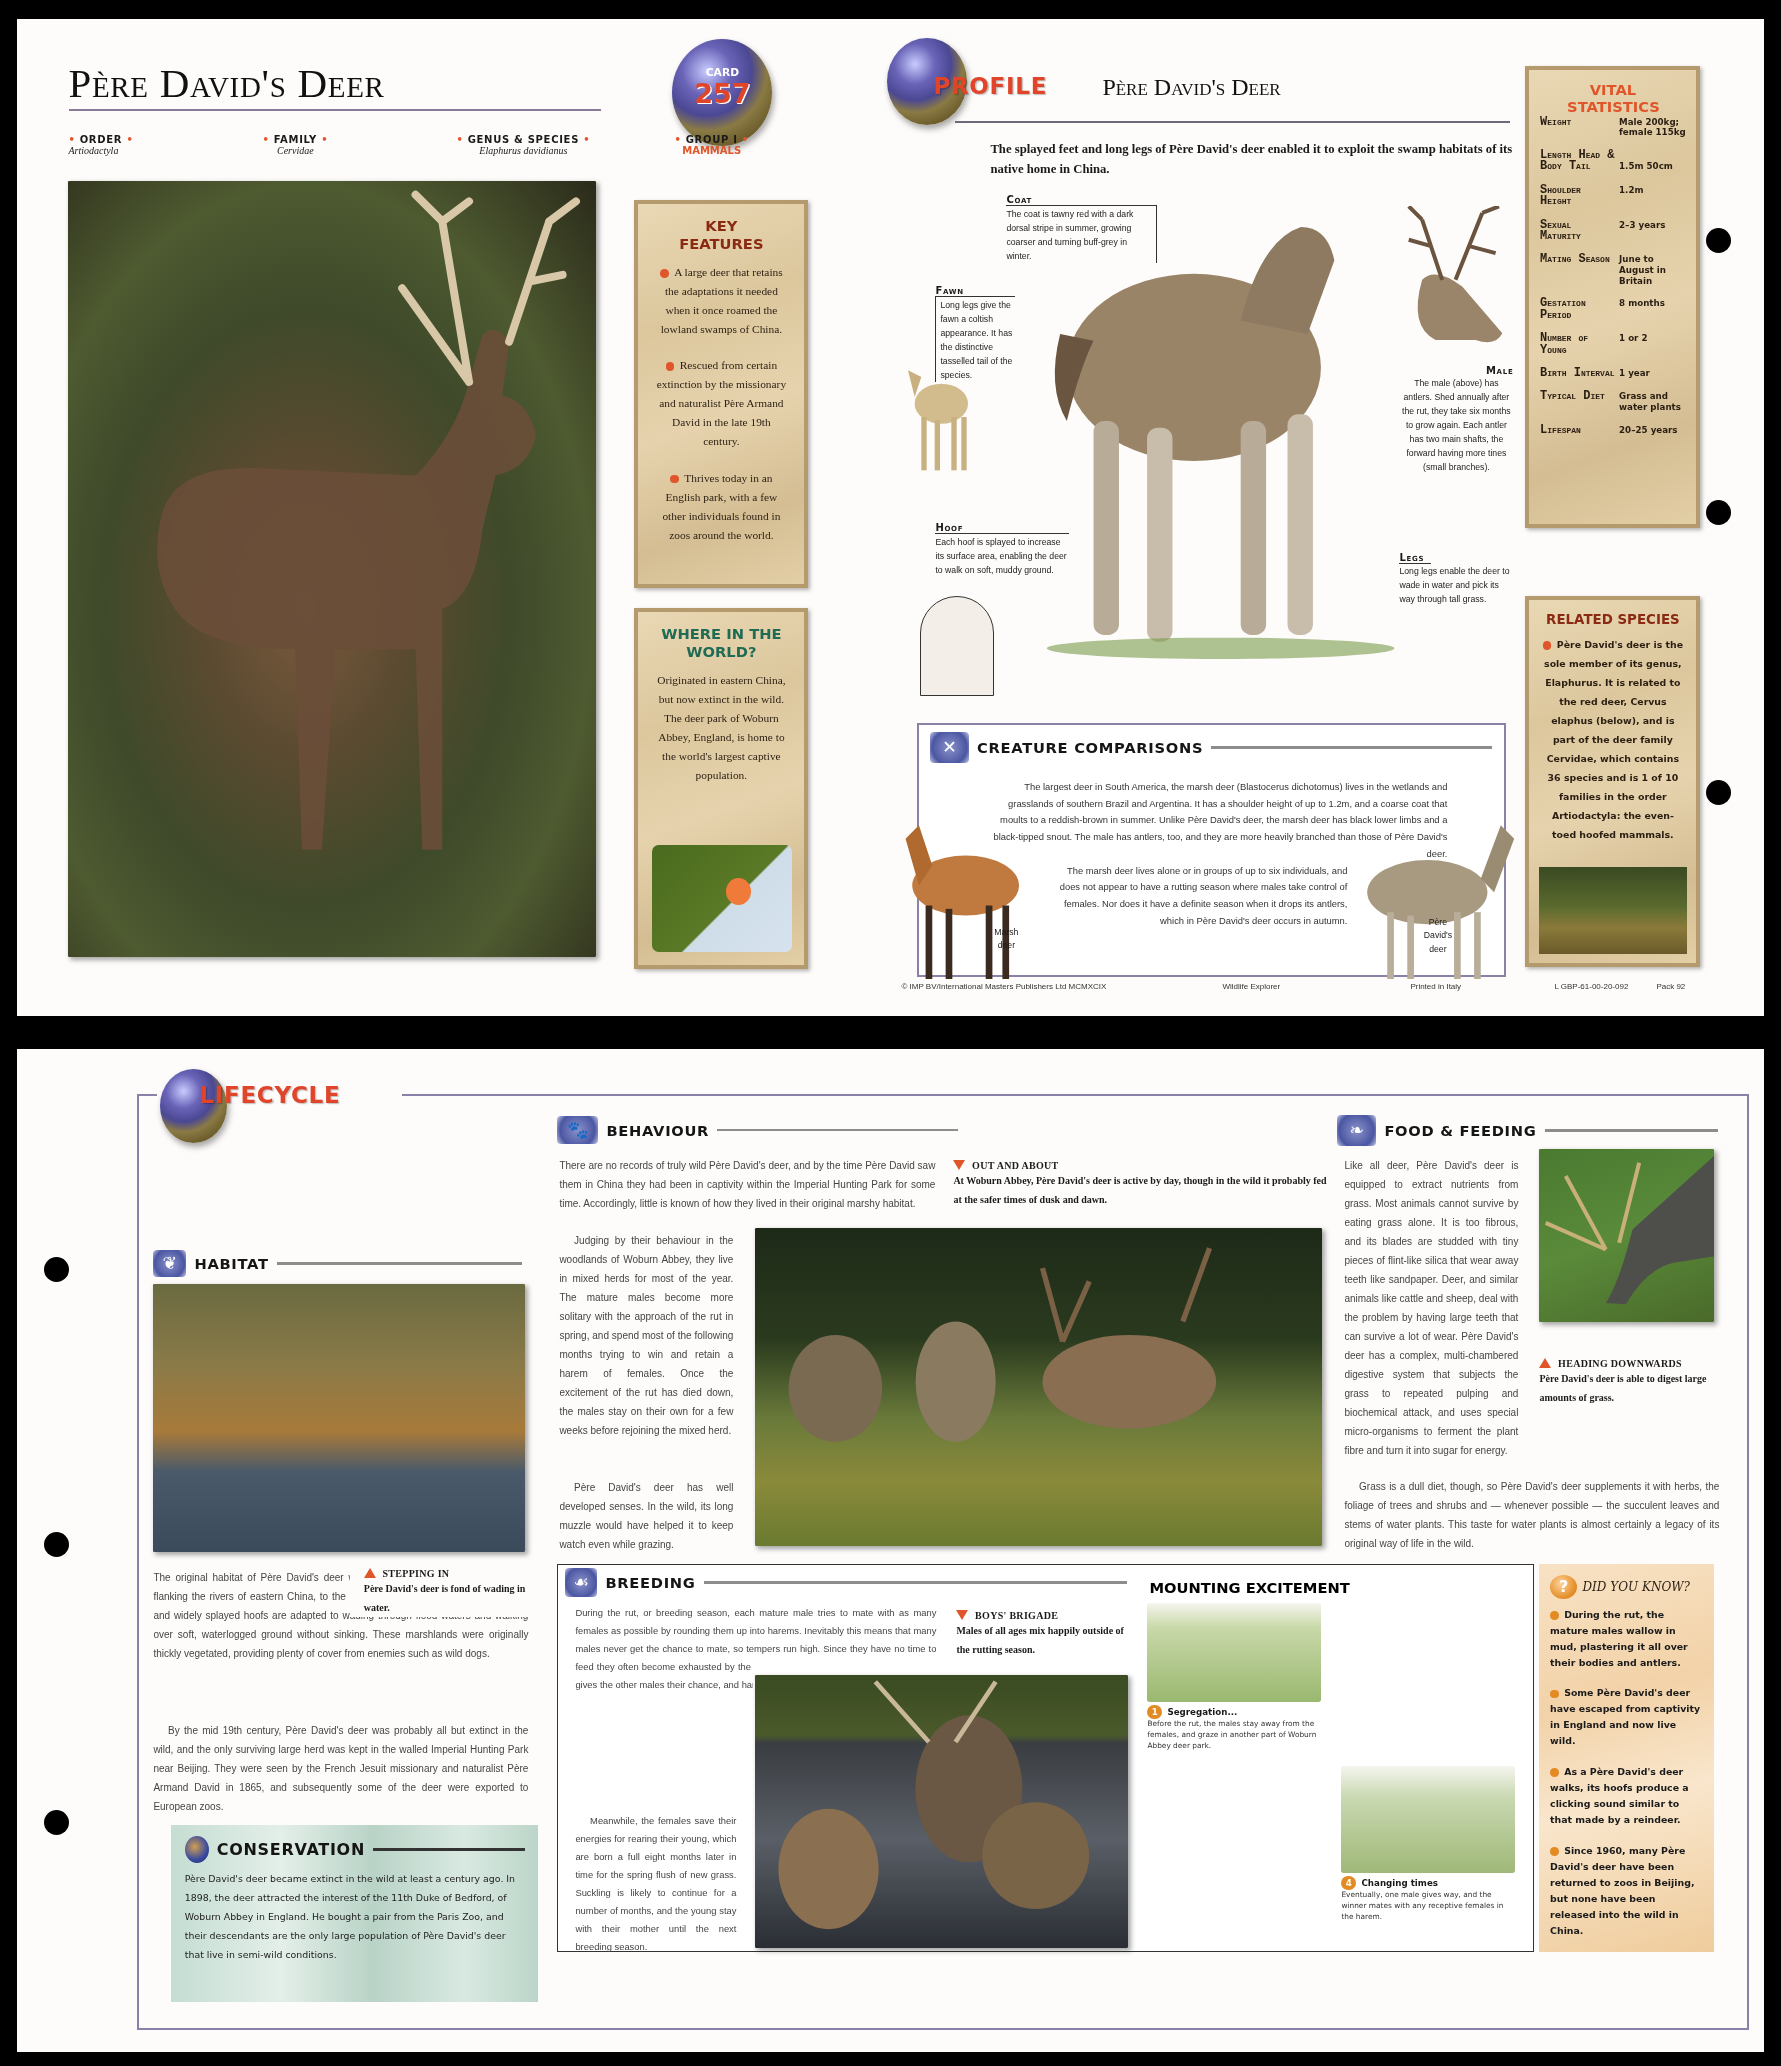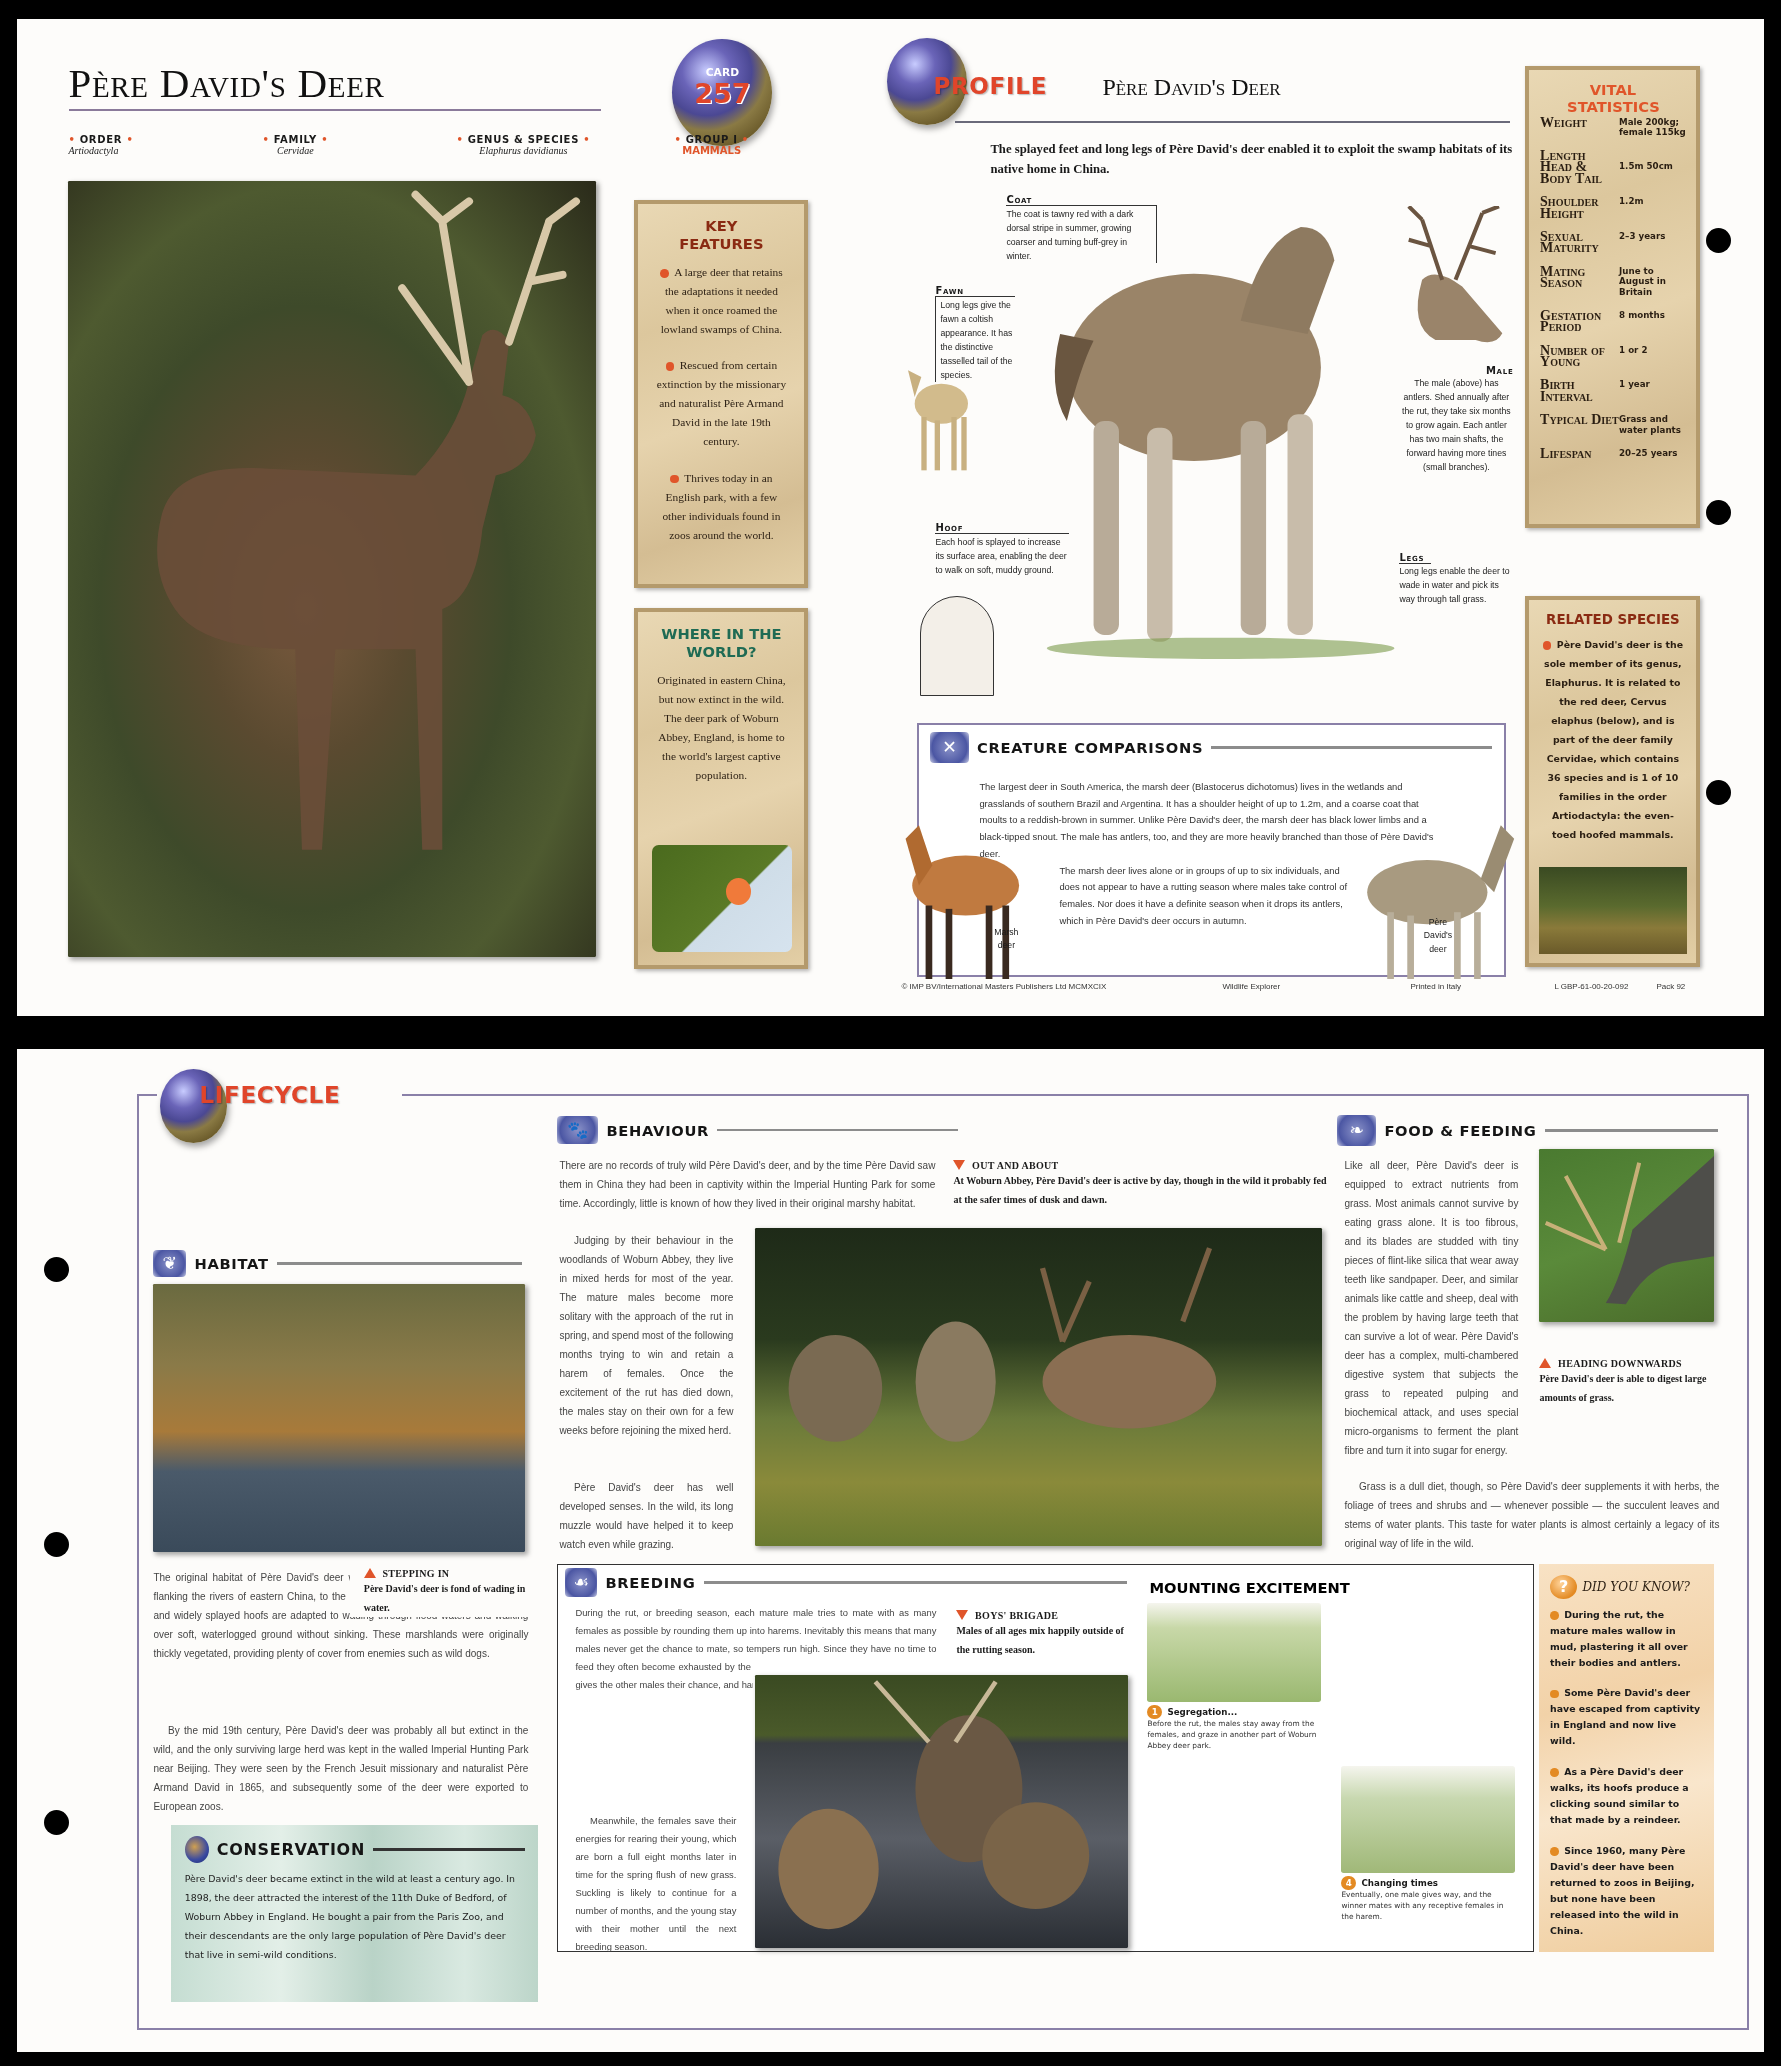--- a/index.html
+++ b/index.html
@@ -21,21 +21,21 @@
   .sec-rule { height: 2.7px; background: #8c8c8c; flex: 1; }
   .body-text { font-family: "Liberation Sans", sans-serif; font-size: 10px; line-height: 19px; color: #444; text-align: justify; }
   .caption-title { font-family: "Liberation Serif", serif; font-weight: bold; font-size: 10px; letter-spacing: 0.3px; text-transform: uppercase; }
   .caption-text { font-family: "Liberation Serif", serif; font-weight: bold; font-size: 10px; line-height: 19px; }
   .tri-up { display:inline-block; width:0; height:0; border-left:6px solid transparent; border-right:6px solid transparent; border-bottom:10.7px solid #e0552a; margin-right:6.7px; vertical-align: -1.3px; }
   .tri-down { display:inline-block; width:0; height:0; border-left:6px solid transparent; border-right:6px solid transparent; border-top:10.7px solid #e0552a; margin-right:6.7px; vertical-align: -1.3px; }
   .label-head { font-family: "DejaVu Sans", sans-serif; font-weight: bold; font-size: 10px; letter-spacing: 0.7px; }
   .label-text { font-family: "Liberation Sans", sans-serif; font-size: 8.7px; line-height: 14px; color: #222; }
   .globe { position: absolute; border-radius: 50%; background: radial-gradient(circle at 35% 30%, #c8ccff 0%, #6a64b8 25%, #4b4893 45%, #8a7a44 60%, #6a5a2a 80%, #3a2e18 100%); box-shadow: 2px 4px 6.7px rgba(0,0,0,0.35); }
   .vs-row { display: flex; margin-bottom: 12px; }
-  .vs-k { width: 79px; font-family: Liberation Serif, serif; font-weight: bold; font-size: 14px; line-height: 11.4px; font-variant: small-caps; color: #2a1e12; }
+  .vs-k { width: 79px; font-family: Liberation Mono, monospace; font-weight: bold; font-size: 12px; line-height: 11.4px; font-variant: small-caps; color: #2a1e12; }
   .vs-v { flex: 1; font-family: "DejaVu Sans", sans-serif; font-weight: bold; font-size: 8.7px; line-height: 10.7px; color: #2a1e12; }
   .footer-t { font-family: "Liberation Sans", sans-serif; font-size: 8px; color: #333; }
   .me-title { font-family: "DejaVu Sans", sans-serif; font-weight: bold; font-size: 8.7px; }
   .me-text { font-family: "DejaVu Sans", sans-serif; font-size: 7.4px; line-height: 10.7px; color: #333; }
   .num { display:inline-block; width:14.7px; height:14.7px; border-radius:50%; background:#e38a23; color:#fff; font-size:8.7px; font-weight:bold; text-align:center; line-height:14.7px; margin-right:5.4px; font-family:"DejaVu Sans",sans-serif; }
 </style>
 </head>
 <body>
 
 <div id="sheet-top" class="sheet">
@@ -195,21 +195,21 @@
     <p style="font-family:'DejaVu Sans',sans-serif; font-weight:bold; font-size:9.4px; line-height:19px;"><span class="bullet"></span><span>Père David's deer is the sole member of its genus, Elaphurus. It is related to the red deer, Cervus elaphus (below), and is part of the deer family Cervidae, which contains 36 species and is 1 of 10 families in the order Artiodactyla: the even-toed hoofed mammals.</span></p>
     <div style="position:absolute; left:9.4px; bottom:9.4px; width:148px; height:87px; background:linear-gradient(180deg,#3a4a22 0%,#5a6a2e 45%,#8a7a3a 70%,#6a5a2a 100%);"></div>
   </div>
 
   <div class="abs" style="left:900px; top:704px; width:589px; height:254px; border:2px solid #8a80a8; background:#fff;">
     <div class="sec-head" style="left:10.7px; top:6.7px; width:562px;">
       <div class="sec-icon">✕</div>
       <div class="sec-title">CREATURE COMPARISONS</div>
       <div class="sec-rule"></div>
     </div>
-    <div class="abs" style="left:60px; top:54px; width:468px; text-align:left; font-size:9.4px; line-height:16.7px; color:#333;">
+    <div class="abs" style="left:60px; top:54px; width:468px; text-align:right; font-size:9.4px; line-height:16.7px; color:#333;">
       <p>The largest deer in South America, the marsh deer (Blastocerus dichotomus) lives in the wetlands and grasslands of southern Brazil and Argentina. It has a shoulder height of up to 1.2m, and a coarse coat that moults to a reddish-brown in summer. Unlike Père David's deer, the marsh deer has black lower limbs and a black-tipped snout. The male has antlers, too, and they are more heavily branched than those of Père David's deer.</p>
       <p style="padding:0 100px 0 80px;">The marsh deer lives alone or in groups of up to six individuals, and does not appear to have a rutting season where males take control of females. Nor does it have a definite season when it drops its antlers, which in Père David's deer occurs in autumn.</p>
     </div>
     <div class="abs" style="left:-27px; top:87px; width:134px; height:167px;">
       <svg width="134" height="167" viewBox="0 0 200 250">
         <ellipse cx="110" cy="110" rx="80" ry="45" fill="#c07a40"></ellipse>
         <path d="M40 110 L20 40 L40 20 L60 80Z" fill="#b06a30"></path>
         <rect x="50" y="140" width="10" height="110" fill="#3a2a20"></rect>
           <rect x="80" y="145" width="10" height="105" fill="#3a2a20"></rect>
         <rect x="140" y="140" width="10" height="110" fill="#3a2a20"></rect>

